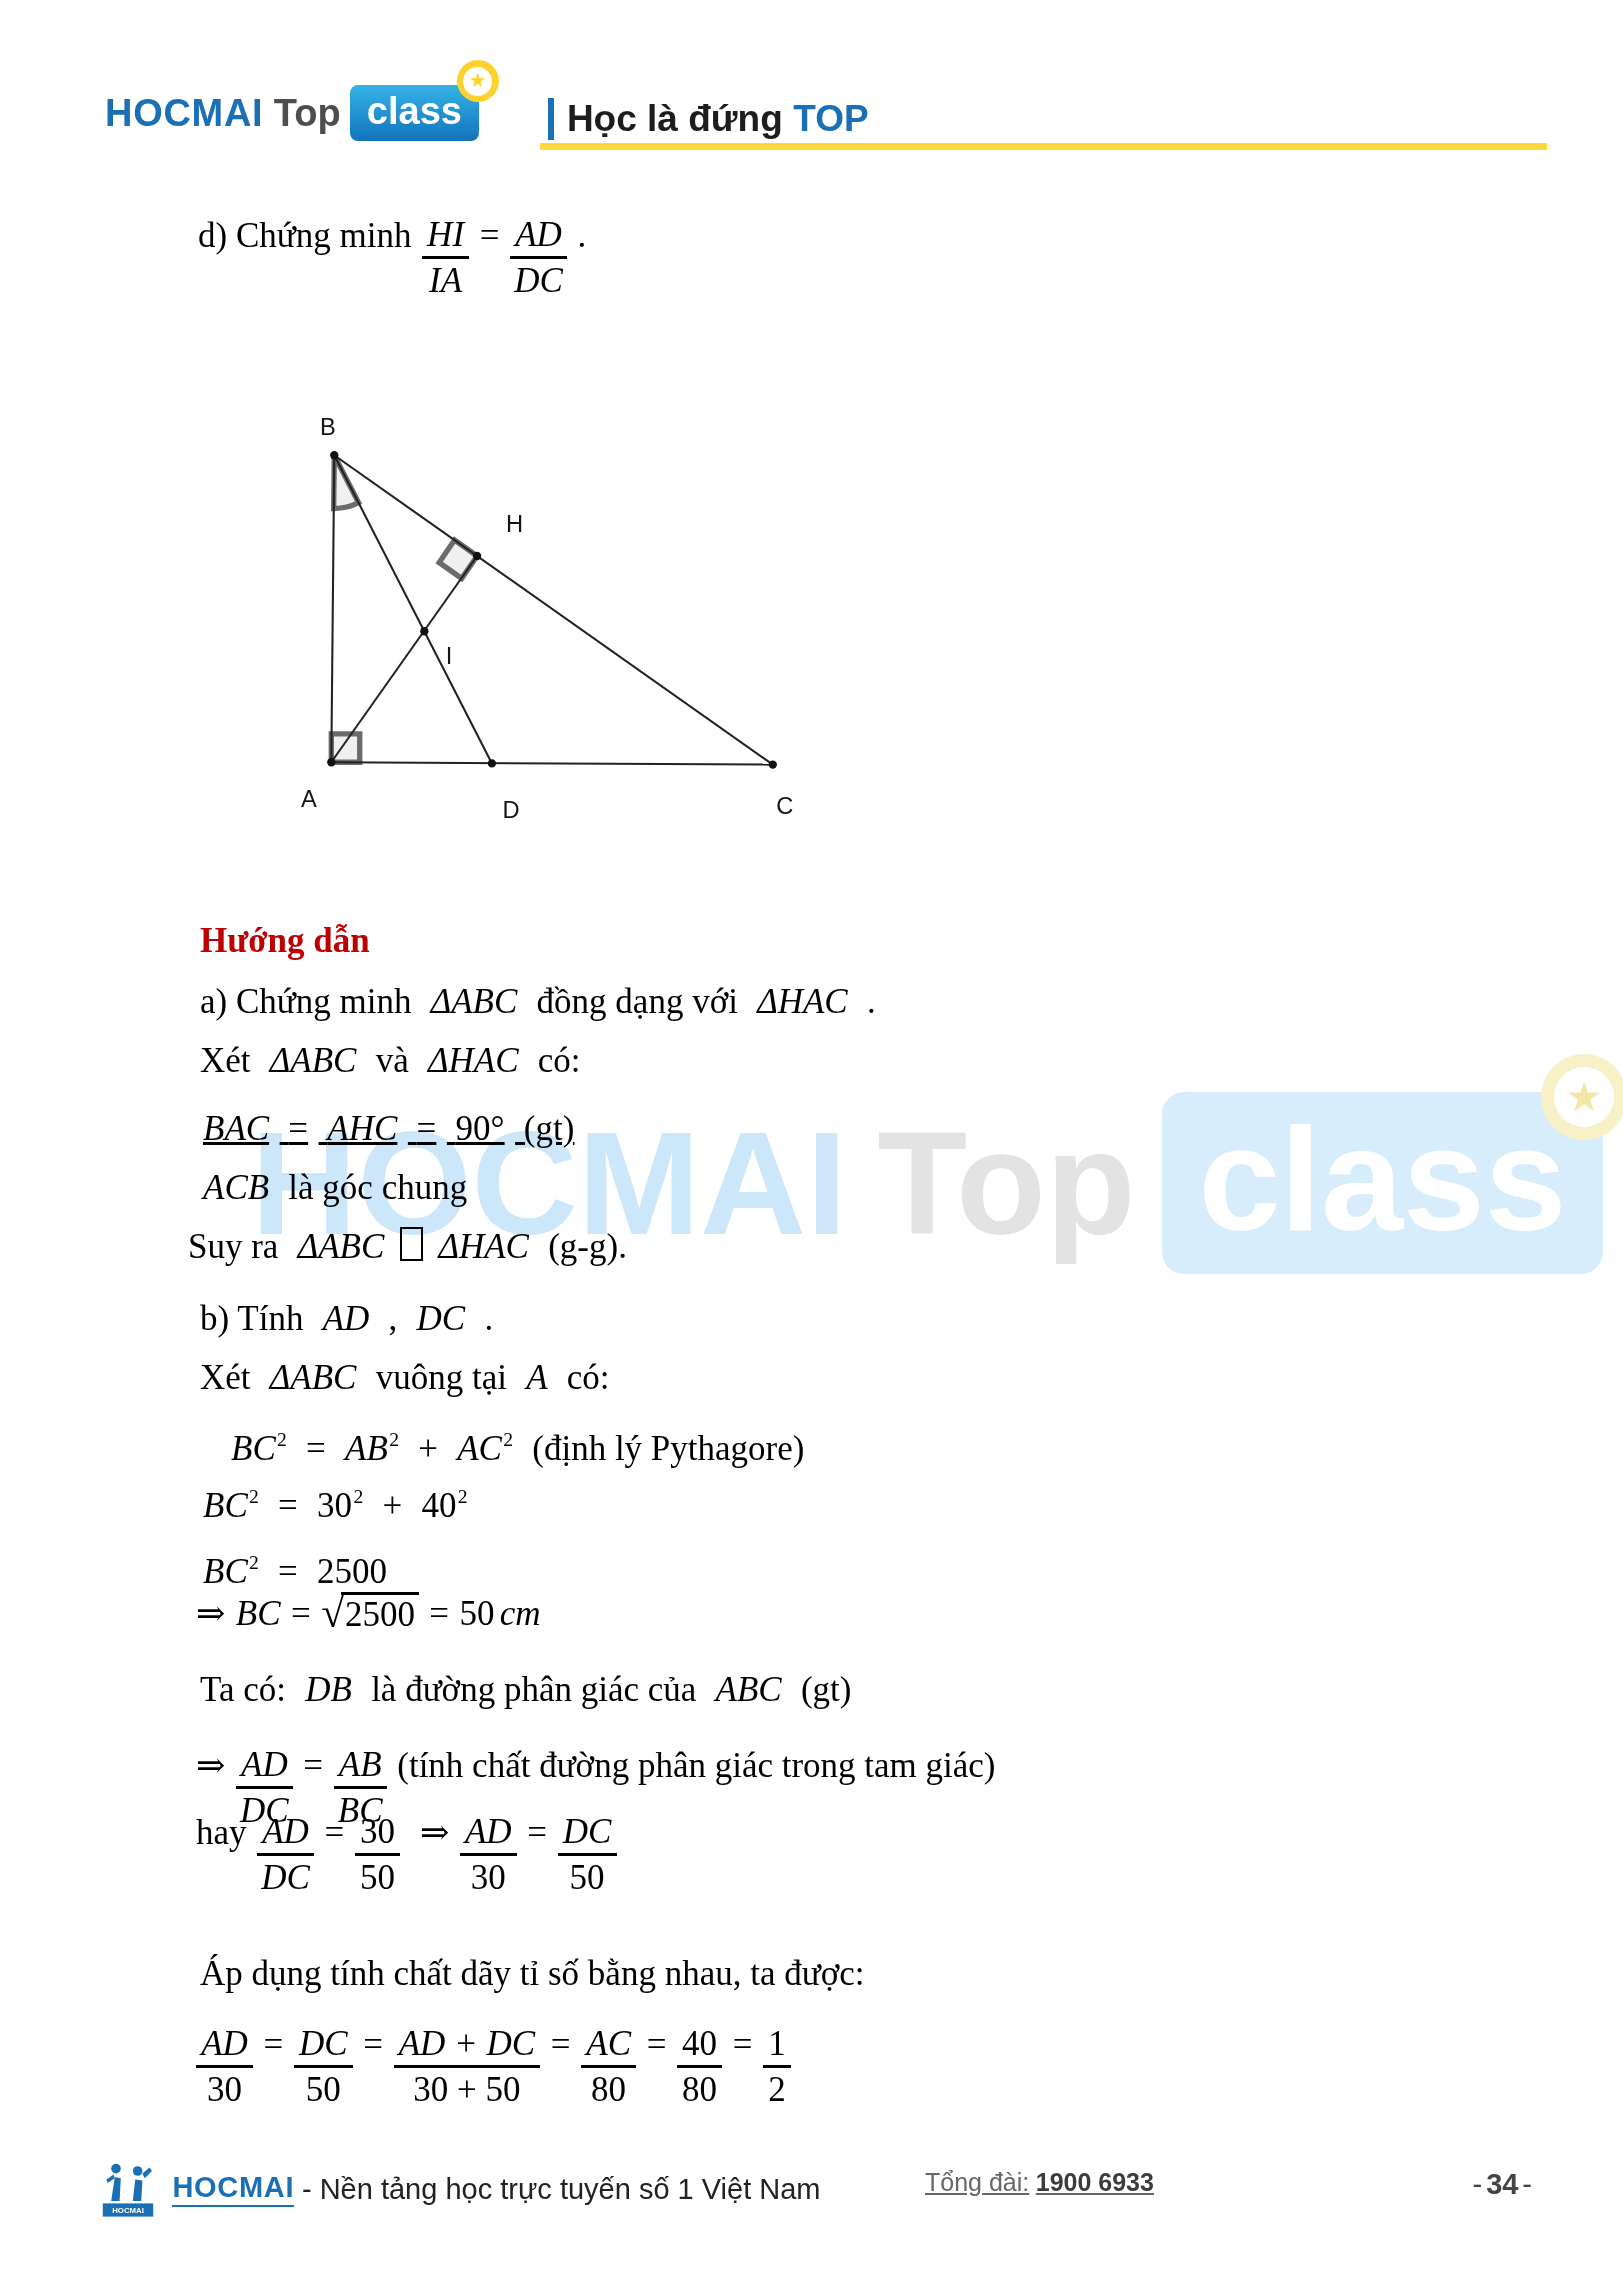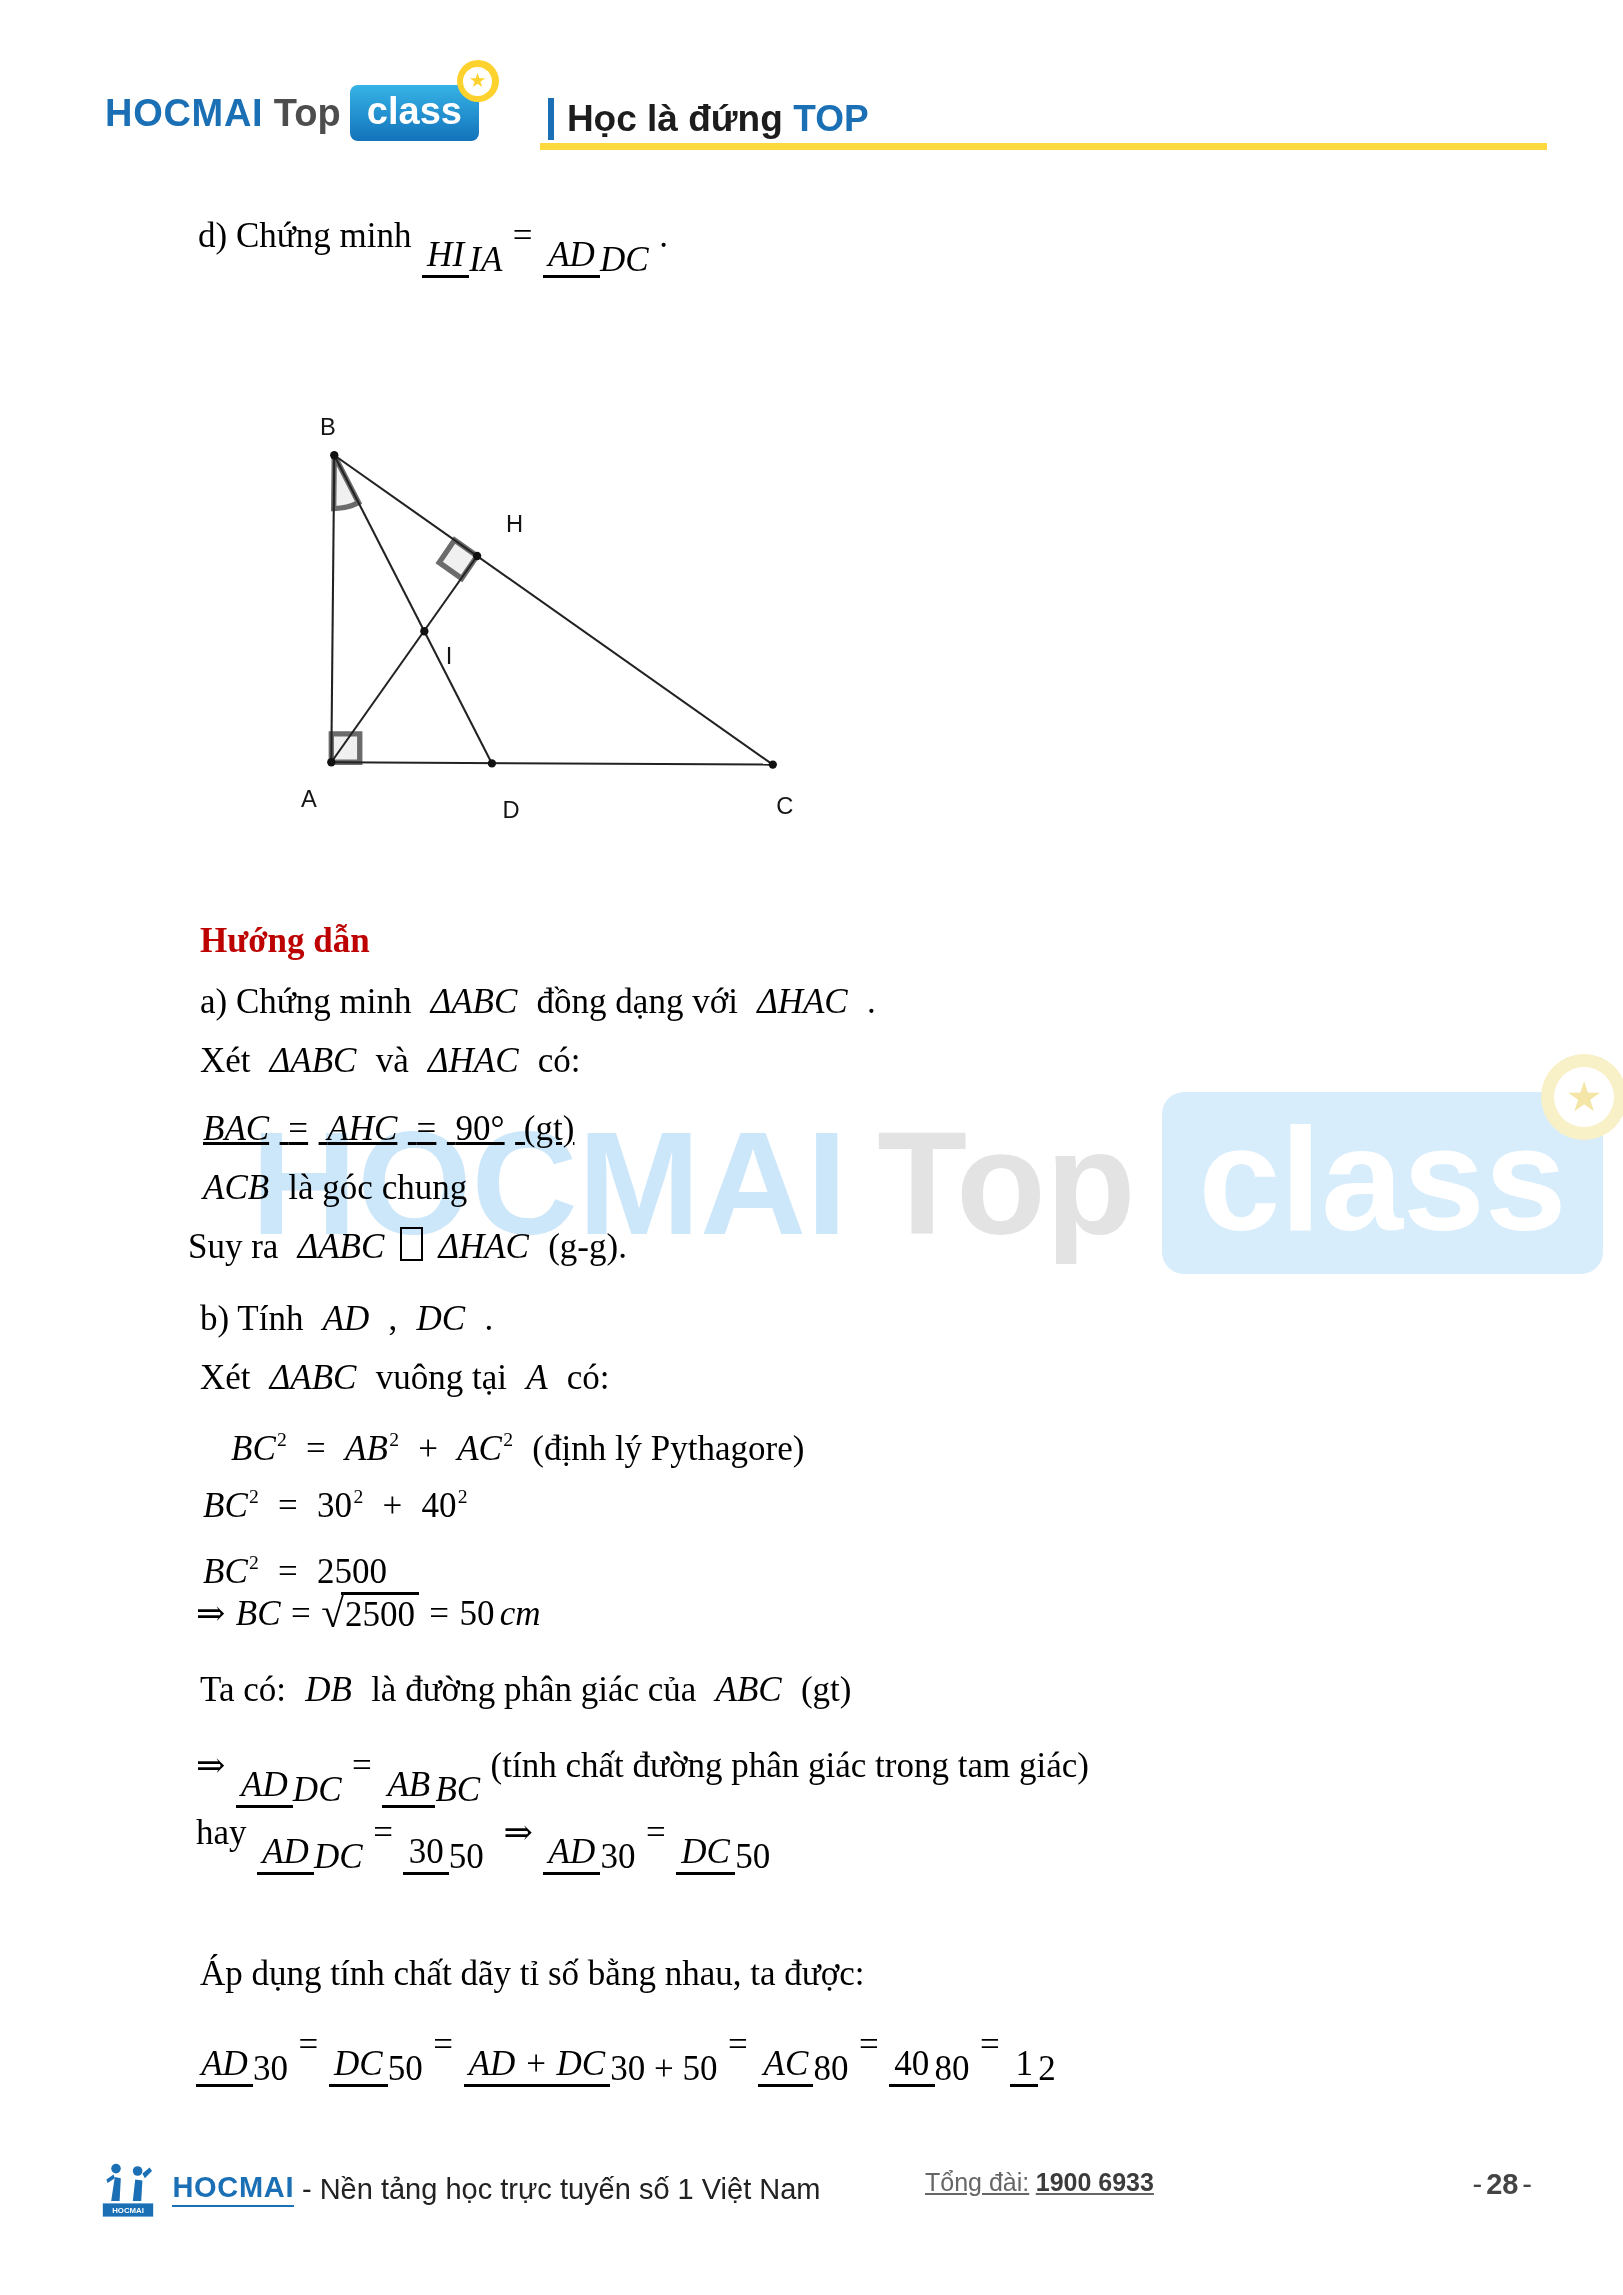--- a/index.html
+++ b/index.html
@@ -39,21 +39,21 @@
   .wm-badge .badge-inner span { color:#f3e6a6; font-size:41px; }
 
   
   .t { position:absolute; font-size:35px; line-height:43px; white-space:nowrap; z-index:1; }
   .flexline { display:flex; align-items:center; height:105px; }
   .math { font-style:italic; }
   .rm { font-style:normal; }
   .seg { margin-right:10.5px; }
   .heading-red { color:#bd0000; font-weight:bold; }
   .sup { font-size:19.6px; vertical-align:14.4px; margin-left:1.3px; font-style:normal; }
-  .frac { display:inline-flex; flex-direction:row; align-items:center; vertical-align:middle;
+  .frac { display:inline-flex; flex-direction:column; align-items:center; vertical-align:middle;
           line-height:1; margin-right:10.5px; text-align:left;margin-top:44px; }
   .frac .fn { padding:0 5.2px 3.9px 5.2px; border-bottom:3.3px solid #000; }
   .frac .fd { padding-top:3.9px; }
   .sqrt { display:inline-flex; align-items:flex-start; margin-right:10.5px; }
   .rsign { font-size:42px; line-height:1; margin-right:-3.3px; font-style:normal; }
   .radicand { border-top:3.3px solid #000; padding:1.3px 3.9px 0 3.9px; line-height:1.1; font-style:normal; }
   .ubox { display:inline-block; width:19.6px; height:30px; border:2px solid #000; vertical-align:-2.6px; margin:0 6.5px; }
 
   
   .footer { position:absolute; left:98px; top:2159px; display:flex; align-items:center; z-index:2;
@@ -339,17 +339,17 @@
     <span class="f-brand">HOCMAI</span>
     <span class="f-sep">-</span>
     <span>Nền tảng học trực tuyến số 1 Việt Nam</span>
   </div>
 
   <div class="hotline">
     <span>Tổng đài:</span><b>1900 6933</b>
   </div>
 
   <div class="pagenum">
-    <span>-</span><b>28</b><span>-</span>
+    <span>-</span><b>34</b><span>-</span>
   </div>
 
 </div>
 
 
 </body></html>

